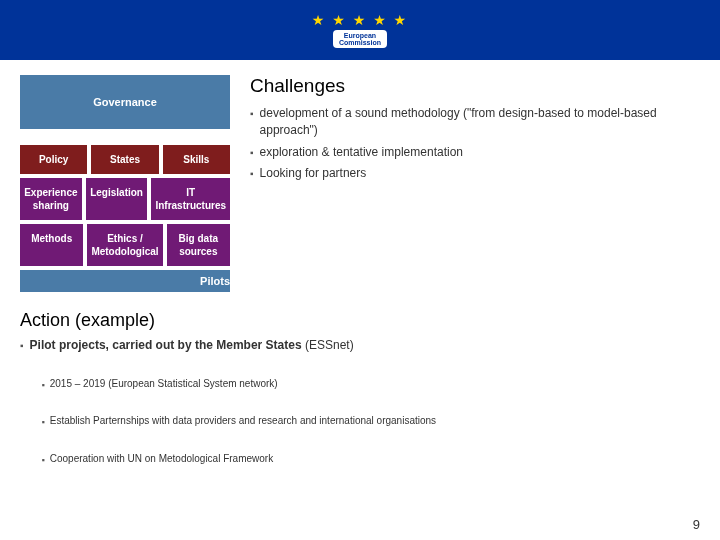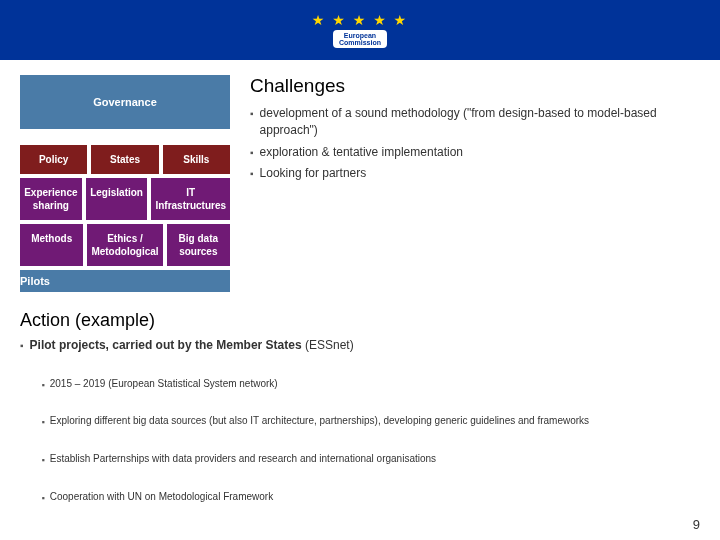--- a/index.html
+++ b/index.html
@@ -91,21 +91,21 @@
       background: #701a75;
     }
 
     .grid-cell.medium {
       background: #7f1d1d;
     }
 
     .pilots-bar {
       background: #4a7ba7;
       color: #fff;
-      text-align: left;
+      text-align: right;
       padding: 5px 0;
       font-size: 11px;
       font-weight: bold;
       margin-top: 4px;
     }
 
     
     .right-panel {
       flex: 1;
       padding-top: 0;
@@ -275,21 +275,20 @@
     <span class="bold-text">Action</span>
     <span> </span><span>(example)</span>
   </div>
 
   <ul class="action-list">
     <li>
       <div>
         <span class="bold-text">Pilot projects, carried out by the Member States</span><span> (ESSnet)</span>
         <ul class="sub-list">
           <li>2015 – 2019 (European Statistical System network)</li>
-          <li>Exploring different big data sources (but also IT architecture, partnerships), developing generic guidelines and frameworks</li>
           <li>Establish Parternships with data providers and research and international organisations</li>
           <li>Cooperation with UN on Metodological Framework</li>
         </ul>
       </div>
     </li>
   </ul>
 </div>
 
 <div class="page-number">9</div>
 

